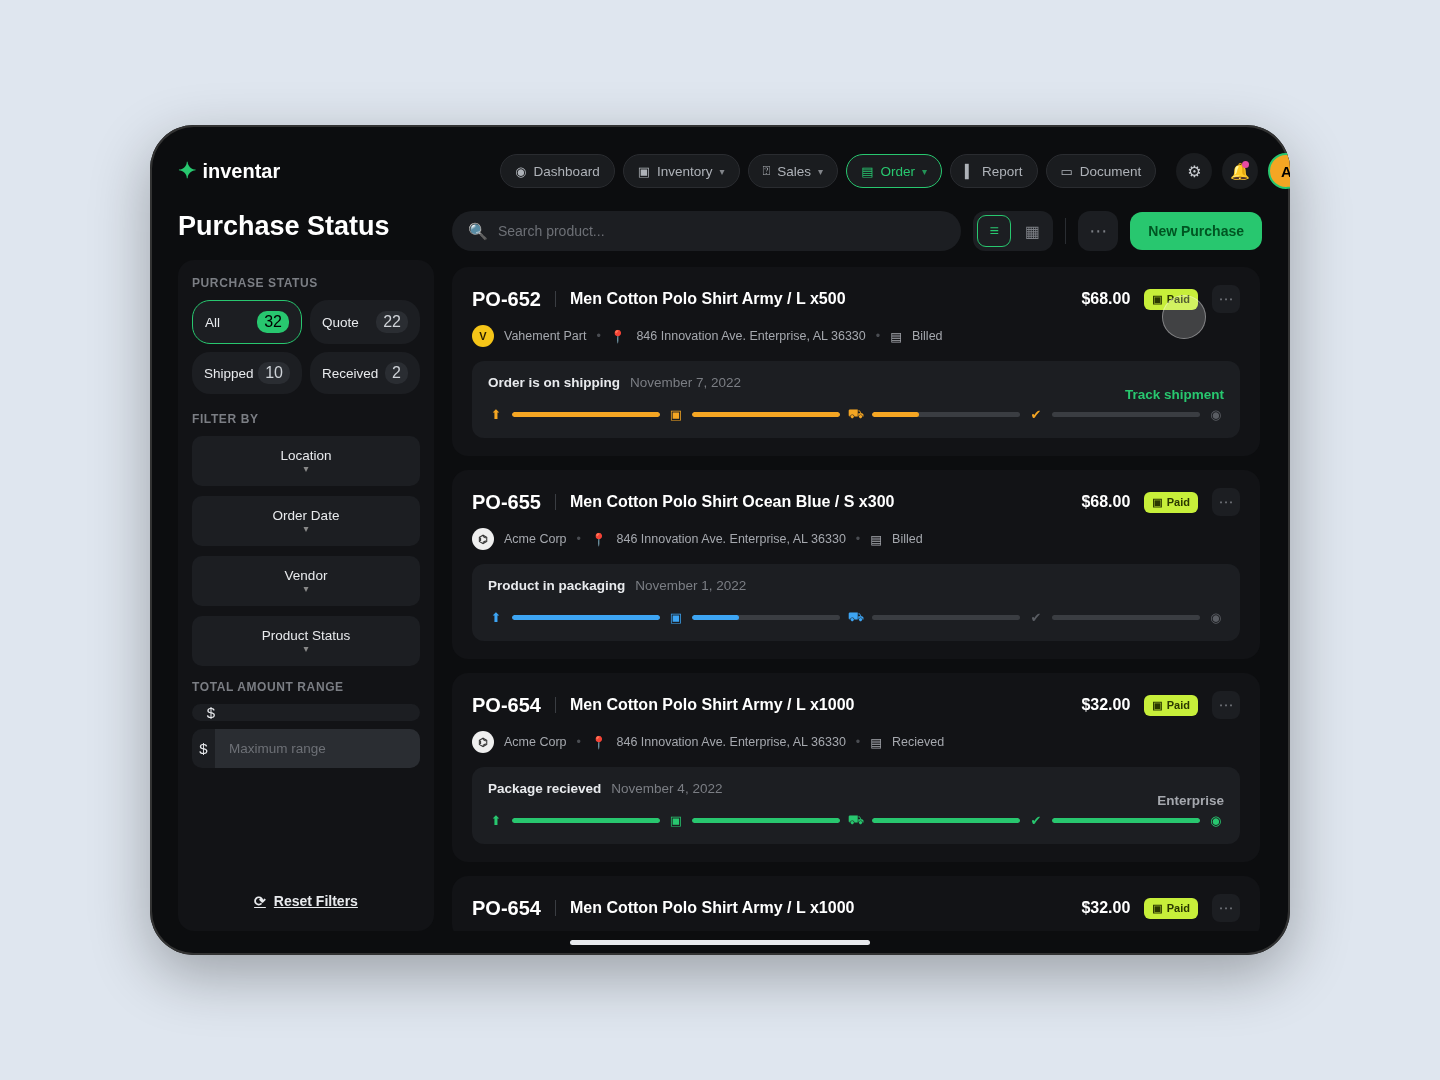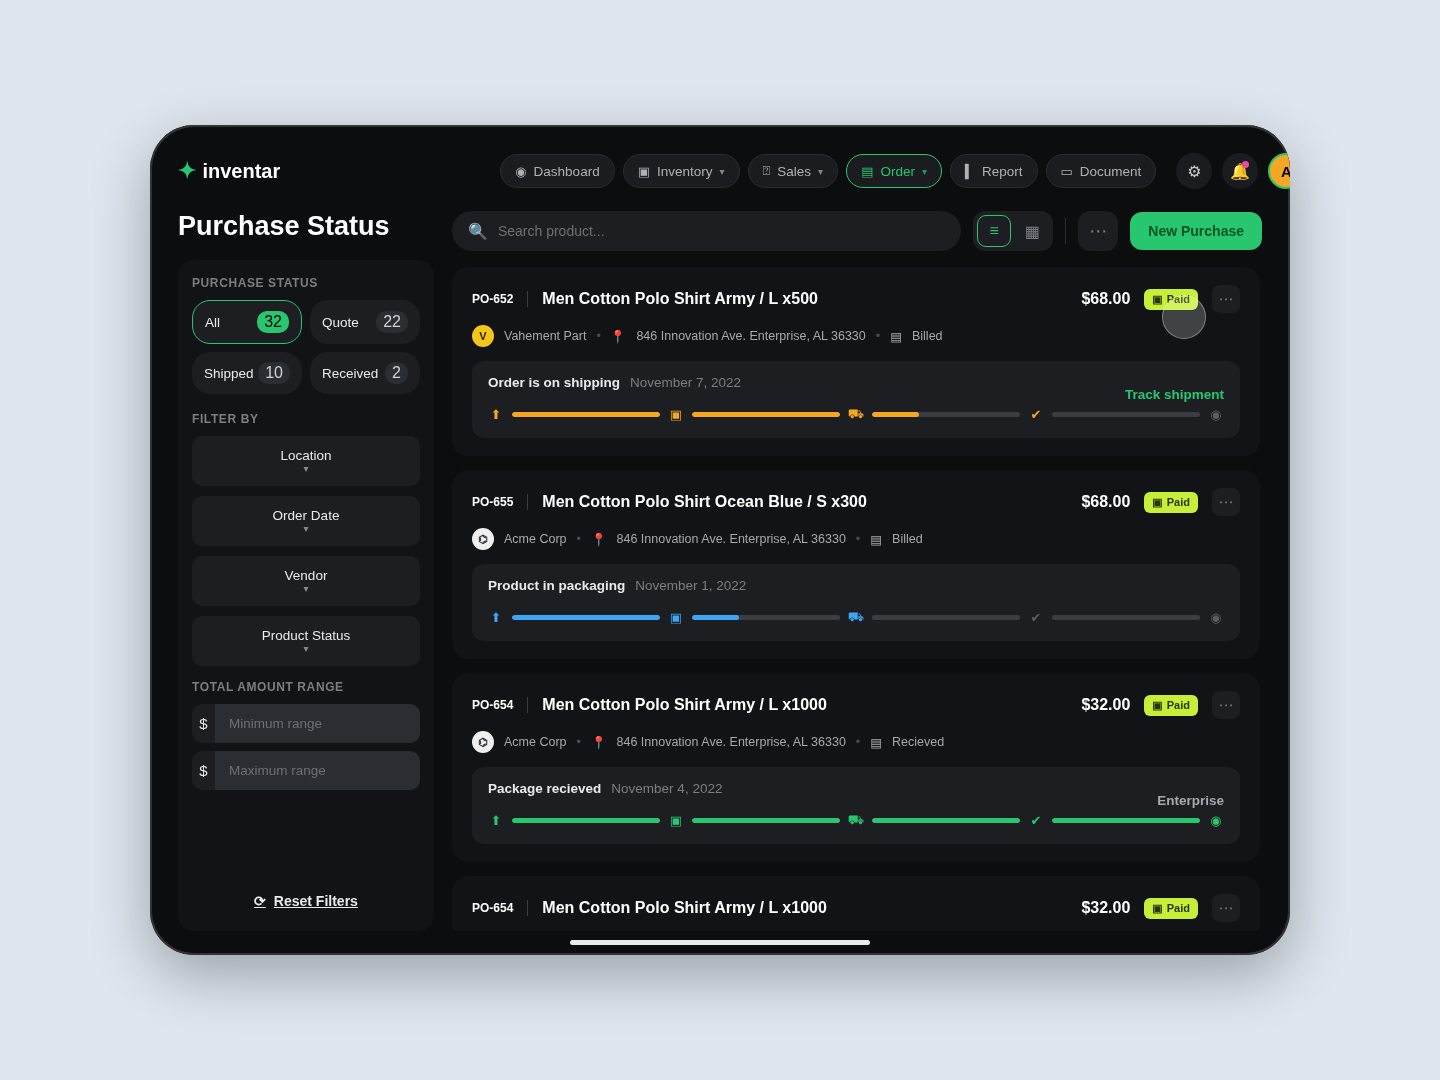--- a/index.html
+++ b/index.html
@@ -49,21 +49,21 @@
 .viewbtn { width: 34px; height: 32px; display: flex; align-items: center; justify-content: center; border-radius: 9px; color: #7b7e84; cursor: pointer; }
 .viewbtn.active { border: 1.5px solid #28c76f; color: #28c76f; }
 .vdiv { width: 1px; height: 26px; background: #2a2d32; }
 .morebtn { width: 40px; height: 40px; background: #1c1e22; border-radius: 12px; display: flex; align-items: center; justify-content: center; color: #7b7e84; cursor: pointer; font-size: 18px; }
 .primary { background: #28c76f; color: #052; font-weight: 700; font-size: 14px; padding: 11px 18px; border-radius: 12px; cursor: pointer; }
 
 .orders { flex: 1; overflow-y: auto; display: flex; flex-direction: column; gap: 14px; padding-right: 2px; }
 .orders::-webkit-scrollbar { width: 0; }
 .card { background: #121316; border-radius: 16px; padding: 18px 20px 18px; }
 .card-head { display: flex; align-items: center; gap: 14px; }
-.oid { color: #fff; font-weight: 700; font-size: 12px; }
+.oid { color: #fff; font-weight: 700; font-size: 20px; }
 .odiv { width: 1px; height: 16px; background: #3a3d42; }
 .otitle { color: #fff; font-weight: 600; font-size: 16px; flex: 1; }
 .oprice { color: #fff; font-weight: 700; font-size: 16px; }
 .paid { background: #c7ef3a; color: #2a3800; font-size: 11px; font-weight: 700; padding: 4px 8px; border-radius: 6px; display: inline-flex; align-items: center; gap: 4px; }
 .rowmore { width: 28px; height: 28px; background: #1c1e22; border-radius: 8px; display: flex; align-items: center; justify-content: center; color: #7b7e84; cursor: pointer; font-size: 15px; }
 .meta { display: flex; align-items: center; gap: 10px; margin-top: 12px; color: #a5a8ae; font-size: 12.5px; }
 .meta .dot { color: #4a4d52; }
 .vbadge { width: 22px; height: 22px; border-radius: 50%; display: flex; align-items: center; justify-content: center; font-size: 11px; font-weight: 700; }
 .vbadge.y { background: #f5c518; color: #2a1e00; }
 .vbadge.w { background: #efefef; color: #333; }
@@ -178,21 +178,20 @@
             <span class="chev">▾</span>
           </div>
         <div class="dropdown">
             <span>Product Status</span>
             <span class="chev">▾</span>
           </div>
 
         <div class="fsec-label" style="margin-top:4px">TOTAL AMOUNT RANGE</div>
         <div class="range-row">
           <div class="dollar">$</div>
-          <input placeholder="Minimum range" style="">
         </div>
         <div class="range-row">
           <div class="dollar">$</div>
           <input placeholder="Maximum range" style="">
         </div>
 
         <div class="reset">
           <span>⟳</span>
           <span>Reset Filters</span>
         </div>

